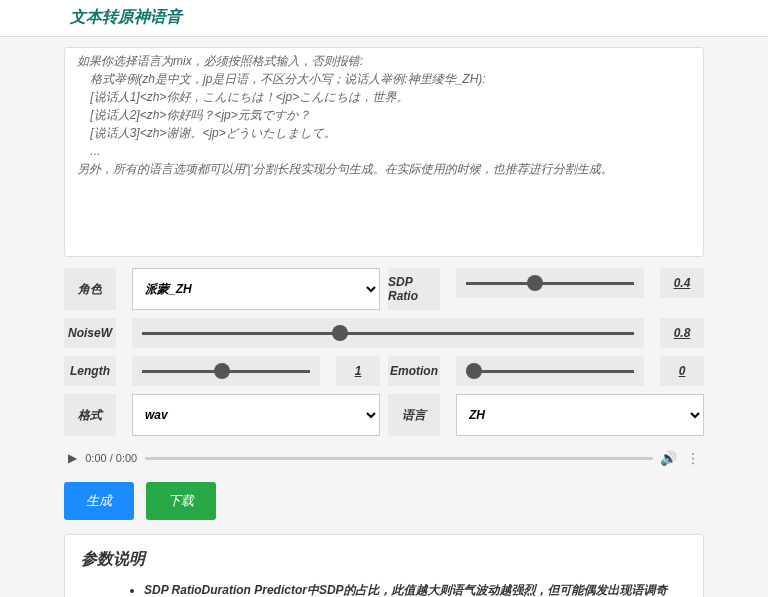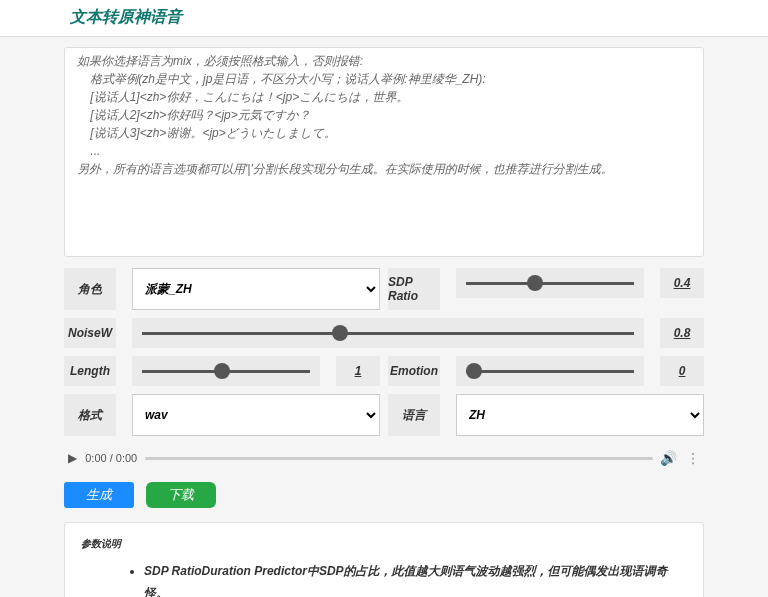--- a/index.html
+++ b/index.html
@@ -15,25 +15,25 @@
     .slider-wrap { flex: 1; background: #eaeaea; display: flex; align-items: center; padding: 0 10px; height: 30px; }
     .slider { flex: 1; -webkit-appearance: none; height: 3px; background: #555; outline: none; }
     .slider::-webkit-slider-thumb { -webkit-appearance: none; width: 16px; height: 16px; border-radius: 50%; background: #555; cursor: pointer; }
     .slider::-moz-range-thumb { width: 16px; height: 16px; border-radius: 50%; background: #555; border: none; cursor: pointer; }
     .valuebox { width: 44px; background: #eaeaea; display: flex; align-items: center; justify-content: center; font-size: 12px; font-style: italic; font-weight: bold; height: 30px; text-decoration: underline; }
     .audio { display: flex; align-items: center; gap: 8px; margin-top: 14px; padding: 0 4px; font-size: 11px; color: #555; }
     .audio .play { font-size: 12px; color: #555; cursor: pointer; }
     .audio .track { flex: 1; height: 3px; background: #ccc; border-radius: 2px; }
     .audio .icon { font-size: 14px; color: #888; cursor: pointer; }
     .buttons { display: flex; gap: 12px; margin-top: 16px; }
-    .btn { border: none; padding: 4px 22px; font-size: 13px; font-style: italic; color: #fff; cursor: pointer; border-radius: 3px; }
+    .btn { border: none; padding: 10px 22px; font-size: 13px; font-style: italic; color: #fff; cursor: pointer; border-radius: 3px; }
     .btn-gen { background: #1a8cff; }
-    .btn-dl { background: #28a745; border-radius: 6px; }
+    .btn-dl { background: #28a745; }
     .panel { margin-top: 14px; background: #fff; border: 1px solid #e0e0e0; border-radius: 3px; padding: 14px 16px; }
-    .panel-title { font-size: 10px; font-weight: bold; font-style: italic; margin-bottom: 10px; }
+    .panel-title { font-size: 16px; font-weight: bold; font-style: italic; margin-bottom: 10px; }
     .panel ul { list-style: disc; margin-left: 28px; }
     .panel li { font-size: 12px; font-style: italic; font-weight: bold; line-height: 1.8; margin-left: 35px; }
   </style>
 </head>
 <body>
 
 <div class="title">文本转原神语音</div>
 <div class="divider"></div>
 
 <div class="container">

